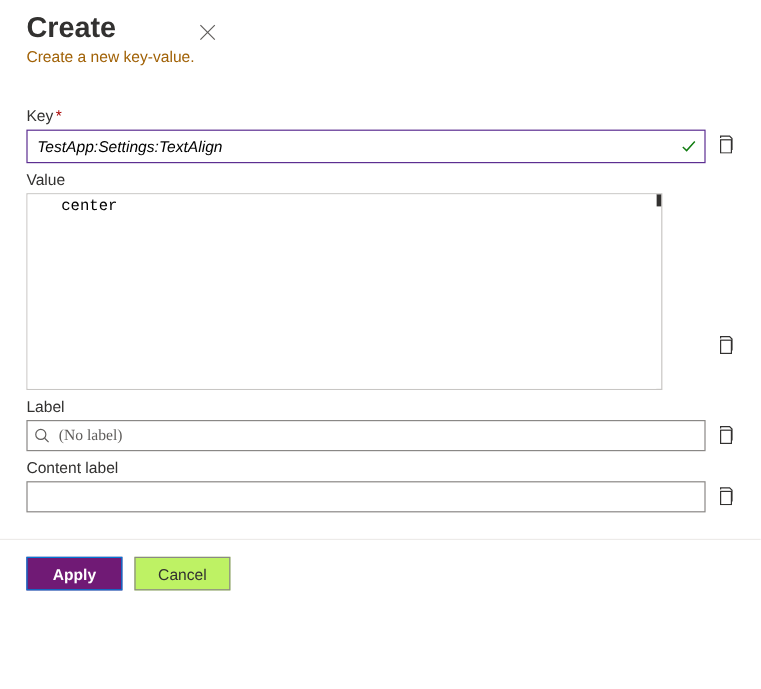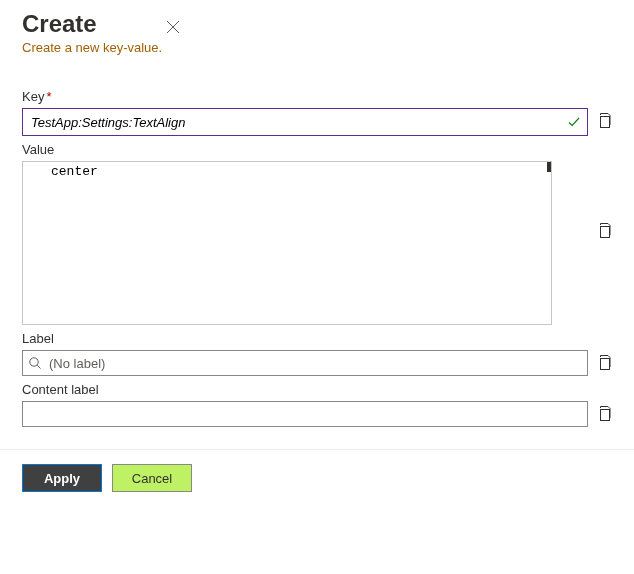--- a/index.html
+++ b/index.html
@@ -105,33 +105,33 @@
     line-height: 1.3;
   }
   .textarea-scroll-track {
     position: absolute;
     top: 0;
     right: 0;
     width: 4px;
     height: 10px;
     background: #323130;
   }
-  .value-row { align-items: center; gap: 44px; }
+  .value-row { align-items: flex-end; gap: 44px; }
   .value-row .copy-icon { margin-bottom: 30px; }
   .label-input-wrap {
     flex: 1;
     position: relative;
   }
   .label-input {
     width: 100%;
     height: 26px;
     border: 1px solid #8a8886;
     padding: 2px 8px 2px 26px;
     font-size: 13px;
-    font-family: Liberation Sans, sans-serif;
+    font-family: Liberation Serif, serif;
     outline: none;
     color: #ef4444;
   }
   .label-input::placeholder { color: #605e5c; }
   .search-icon {
     position: absolute;
     left: 6px;
     top: 50%;
     transform: translateY(-50%);
     color: #605e5c;
@@ -158,21 +158,21 @@
   }
   .btn {
     height: 28px;
     min-width: 80px;
     padding: 0 18px;
     font-size: 13px;
     font-family: inherit;
     cursor: pointer;
   }
   .btn-primary {
-    background: #404040;
+    background: #701a75;
     color: #fff;
     border: 1px solid #0078d4;
     font-weight: 600;
   }
   .btn-secondary {
     background: #bef264;
     color: #323130;
     border: 1px solid #8a8886;
   }
   svg { display: block; }

